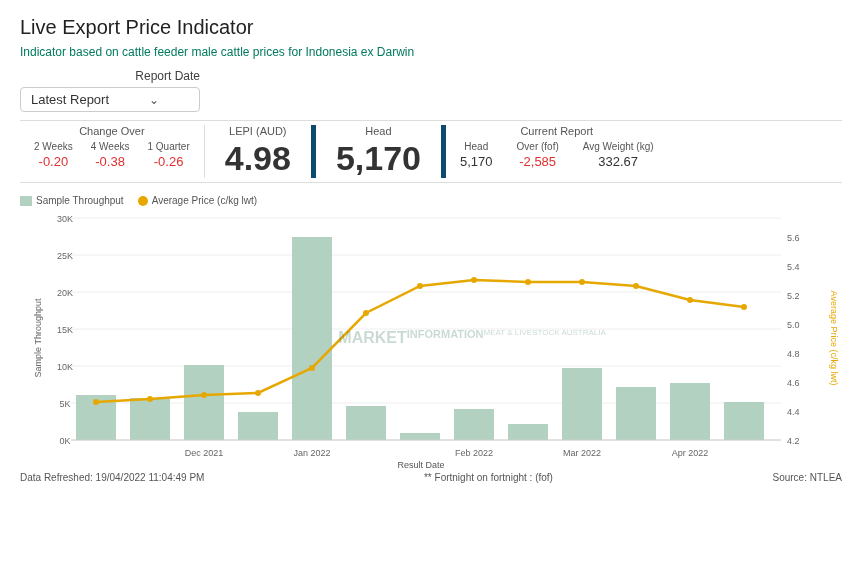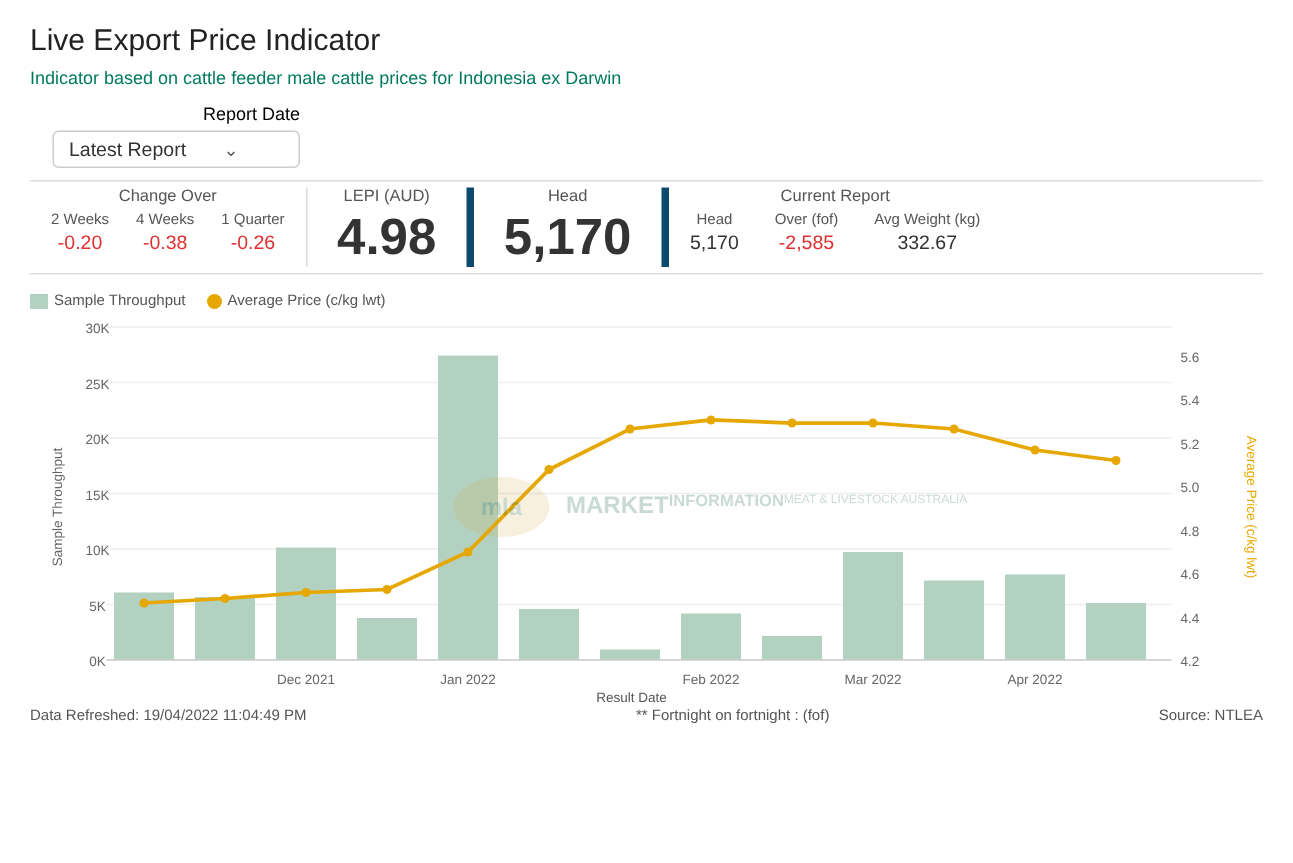--- a/index.html
+++ b/index.html
@@ -35,32 +35,32 @@
       font-weight: 300;
     }
     .report-date-selector {
       display: flex;
       flex-direction: column;
       align-items: flex-end;
       min-width: 180px;
     }
     .report-date-selector .rd-title {
       font-size: 12px;
-      color: #000000;
+      color: #404040;
       margin-bottom: 4px;
     }
     .dropdown {
       border: 1px solid #ccc;
       border-radius: 4px;
       padding: 4px 40px 4px 10px;
       font-size: 13px;
       color: #333;
       background: #fff;
       position: relative;
-      width: 165px;
+      width: 180px;
       cursor: pointer;
       display: flex;
       justify-content: space-between;
       align-items: center;
     }
     .dropdown-chevron {
       color: #555;
       font-size: 12px;
     }
     .metrics-row {
@@ -281,26 +281,20 @@
   </div>
   <div class="legend-item">
     <div class="legend-dot" style="background:#e6a800;"></div>
     <span>Average Price (c/kg lwt)</span>
   </div>
 </div>
 
 <div class="chart-container">
   
   <div class="watermark">
-    <div class="watermark-logo">
-      <svg width="70" height="50" viewBox="0 0 70 50">
-        <ellipse cx="35" cy="25" rx="32" ry="20" fill="#d4a843" opacity="0.7"></ellipse>
-        <text x="35" y="30" text-anchor="middle" font-size="16" font-weight="bold" fill="#2d6e4e">mla</text>
-      </svg>
-    </div>
     <div class="watermark-text">
       <span style="font-size:16px; color:#2d6e4e; font-weight:bold;">MARKET</span>
       <span style="font-size:11px; color:#2d6e4e;">INFORMATION</span>
       <span style="font-size:8px; color:#2d6e4e; font-weight:normal;">MEAT &amp; LIVESTOCK AUSTRALIA</span>
     </div>
   </div>
 
   <svg class="chart-svg" viewBox="0 0 820 260">
 
     <line x1="50" y1="10" x2="760" y2="10" stroke="#eee" stroke-width="1"></line>

